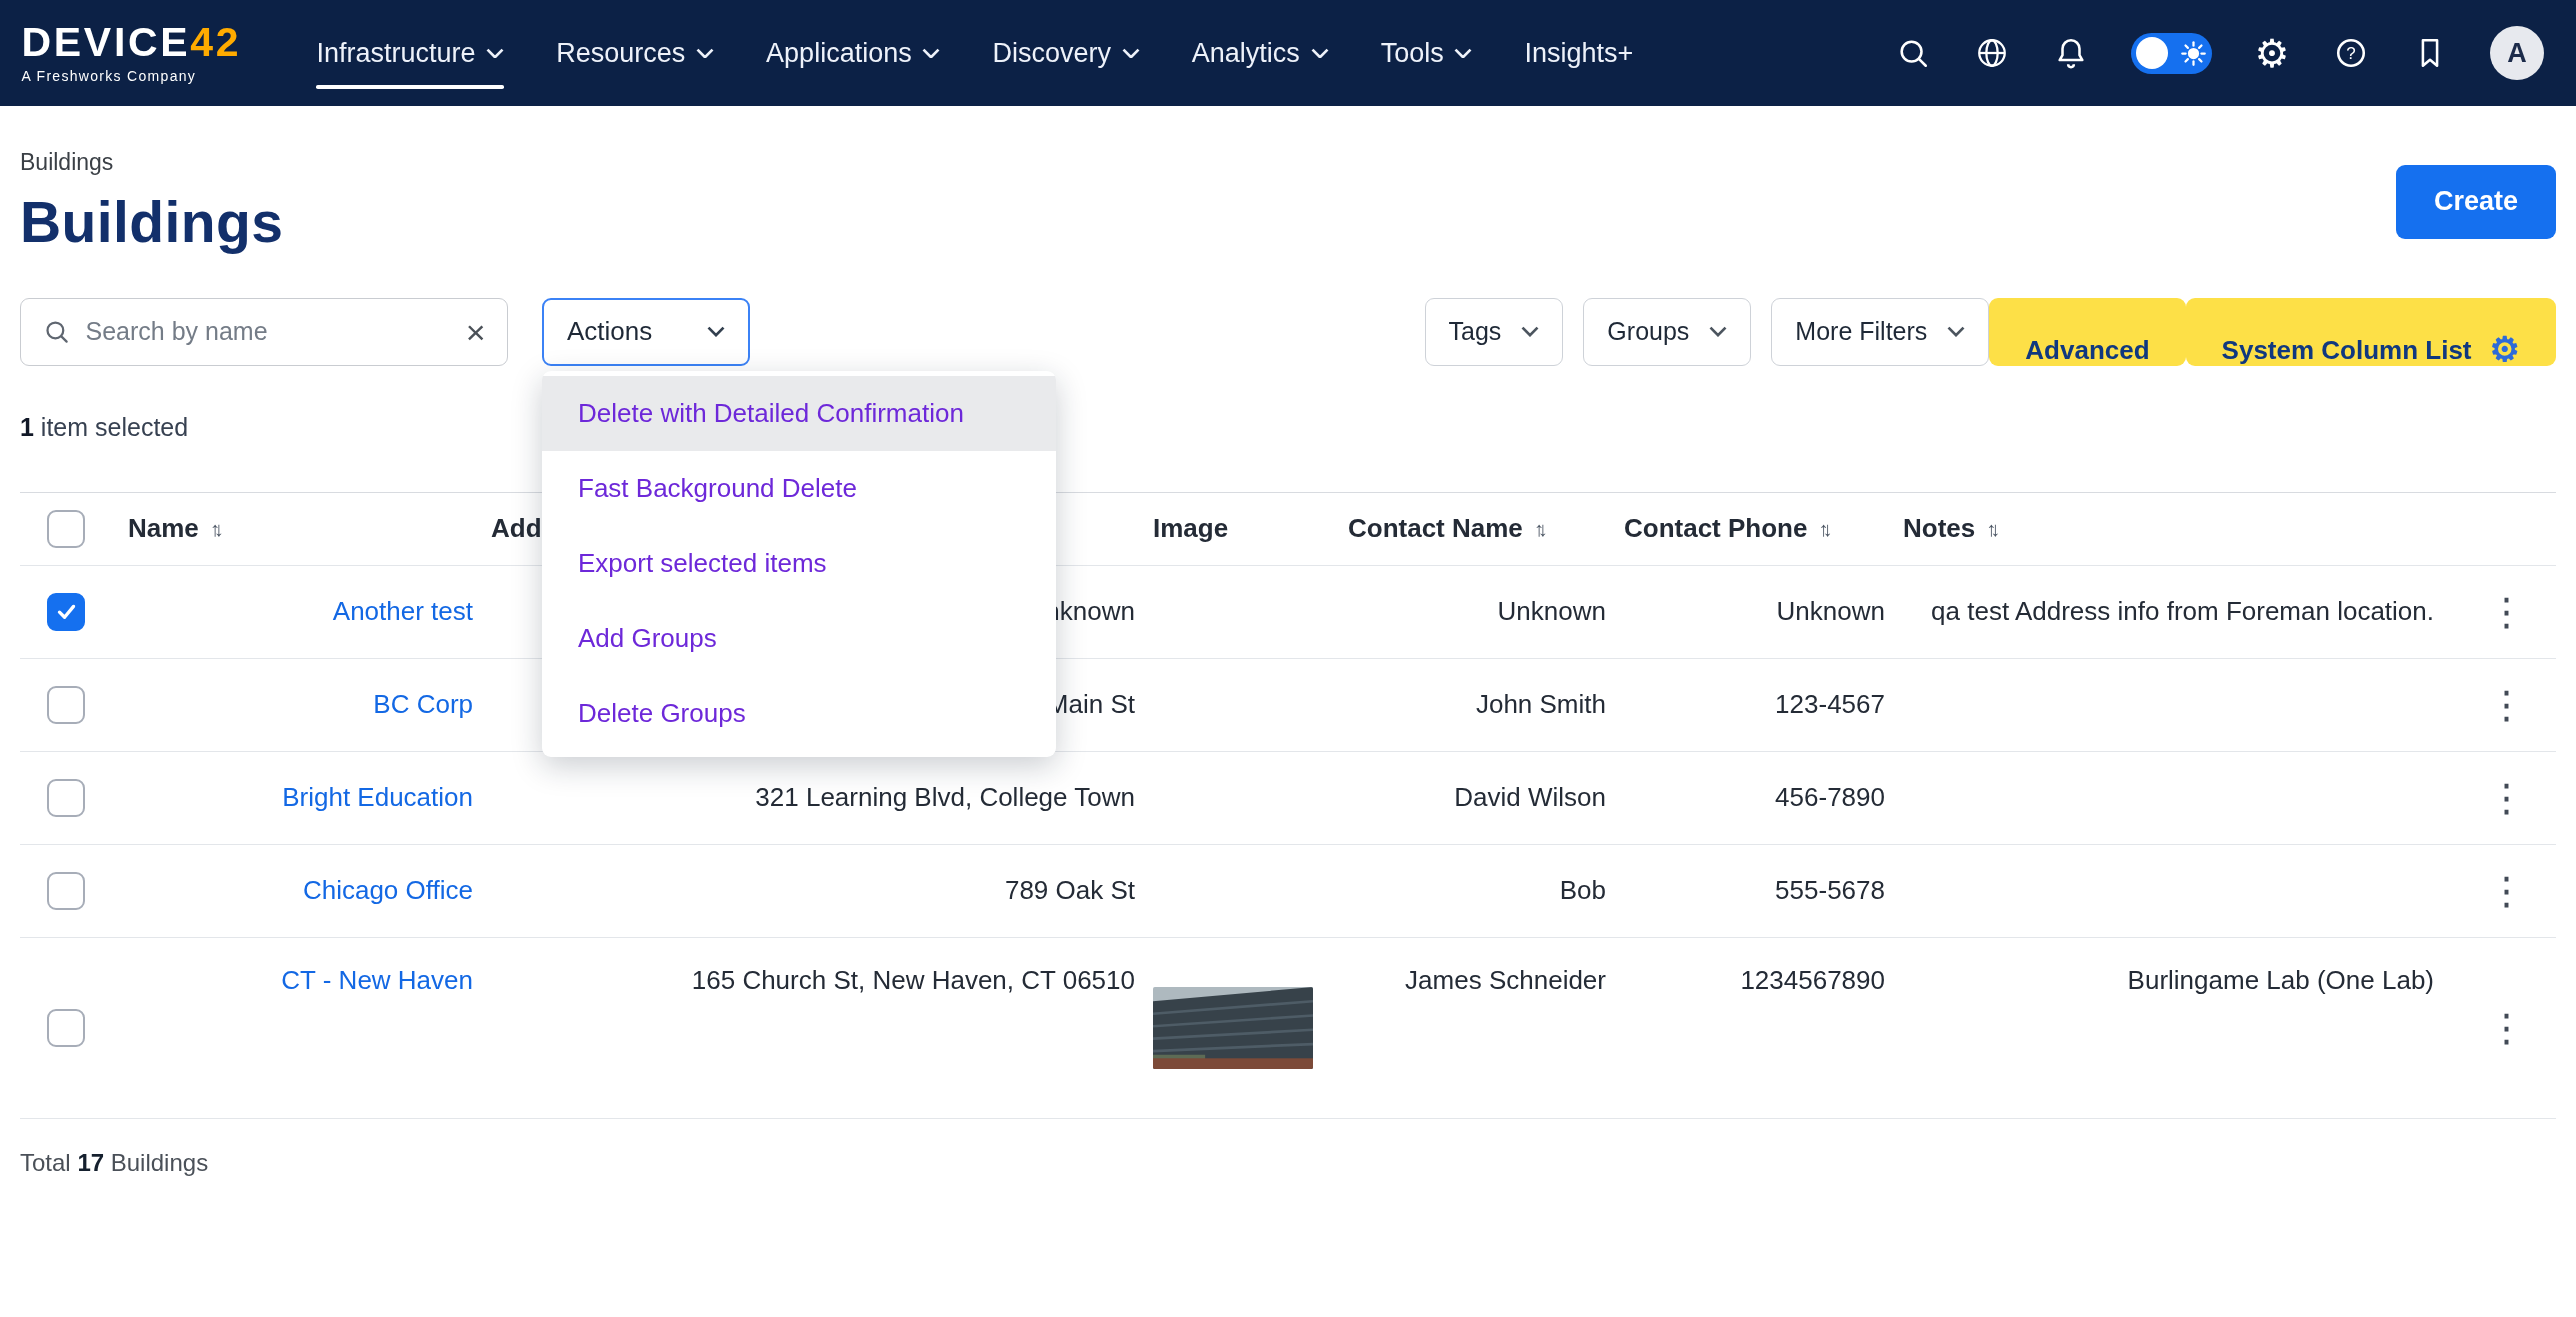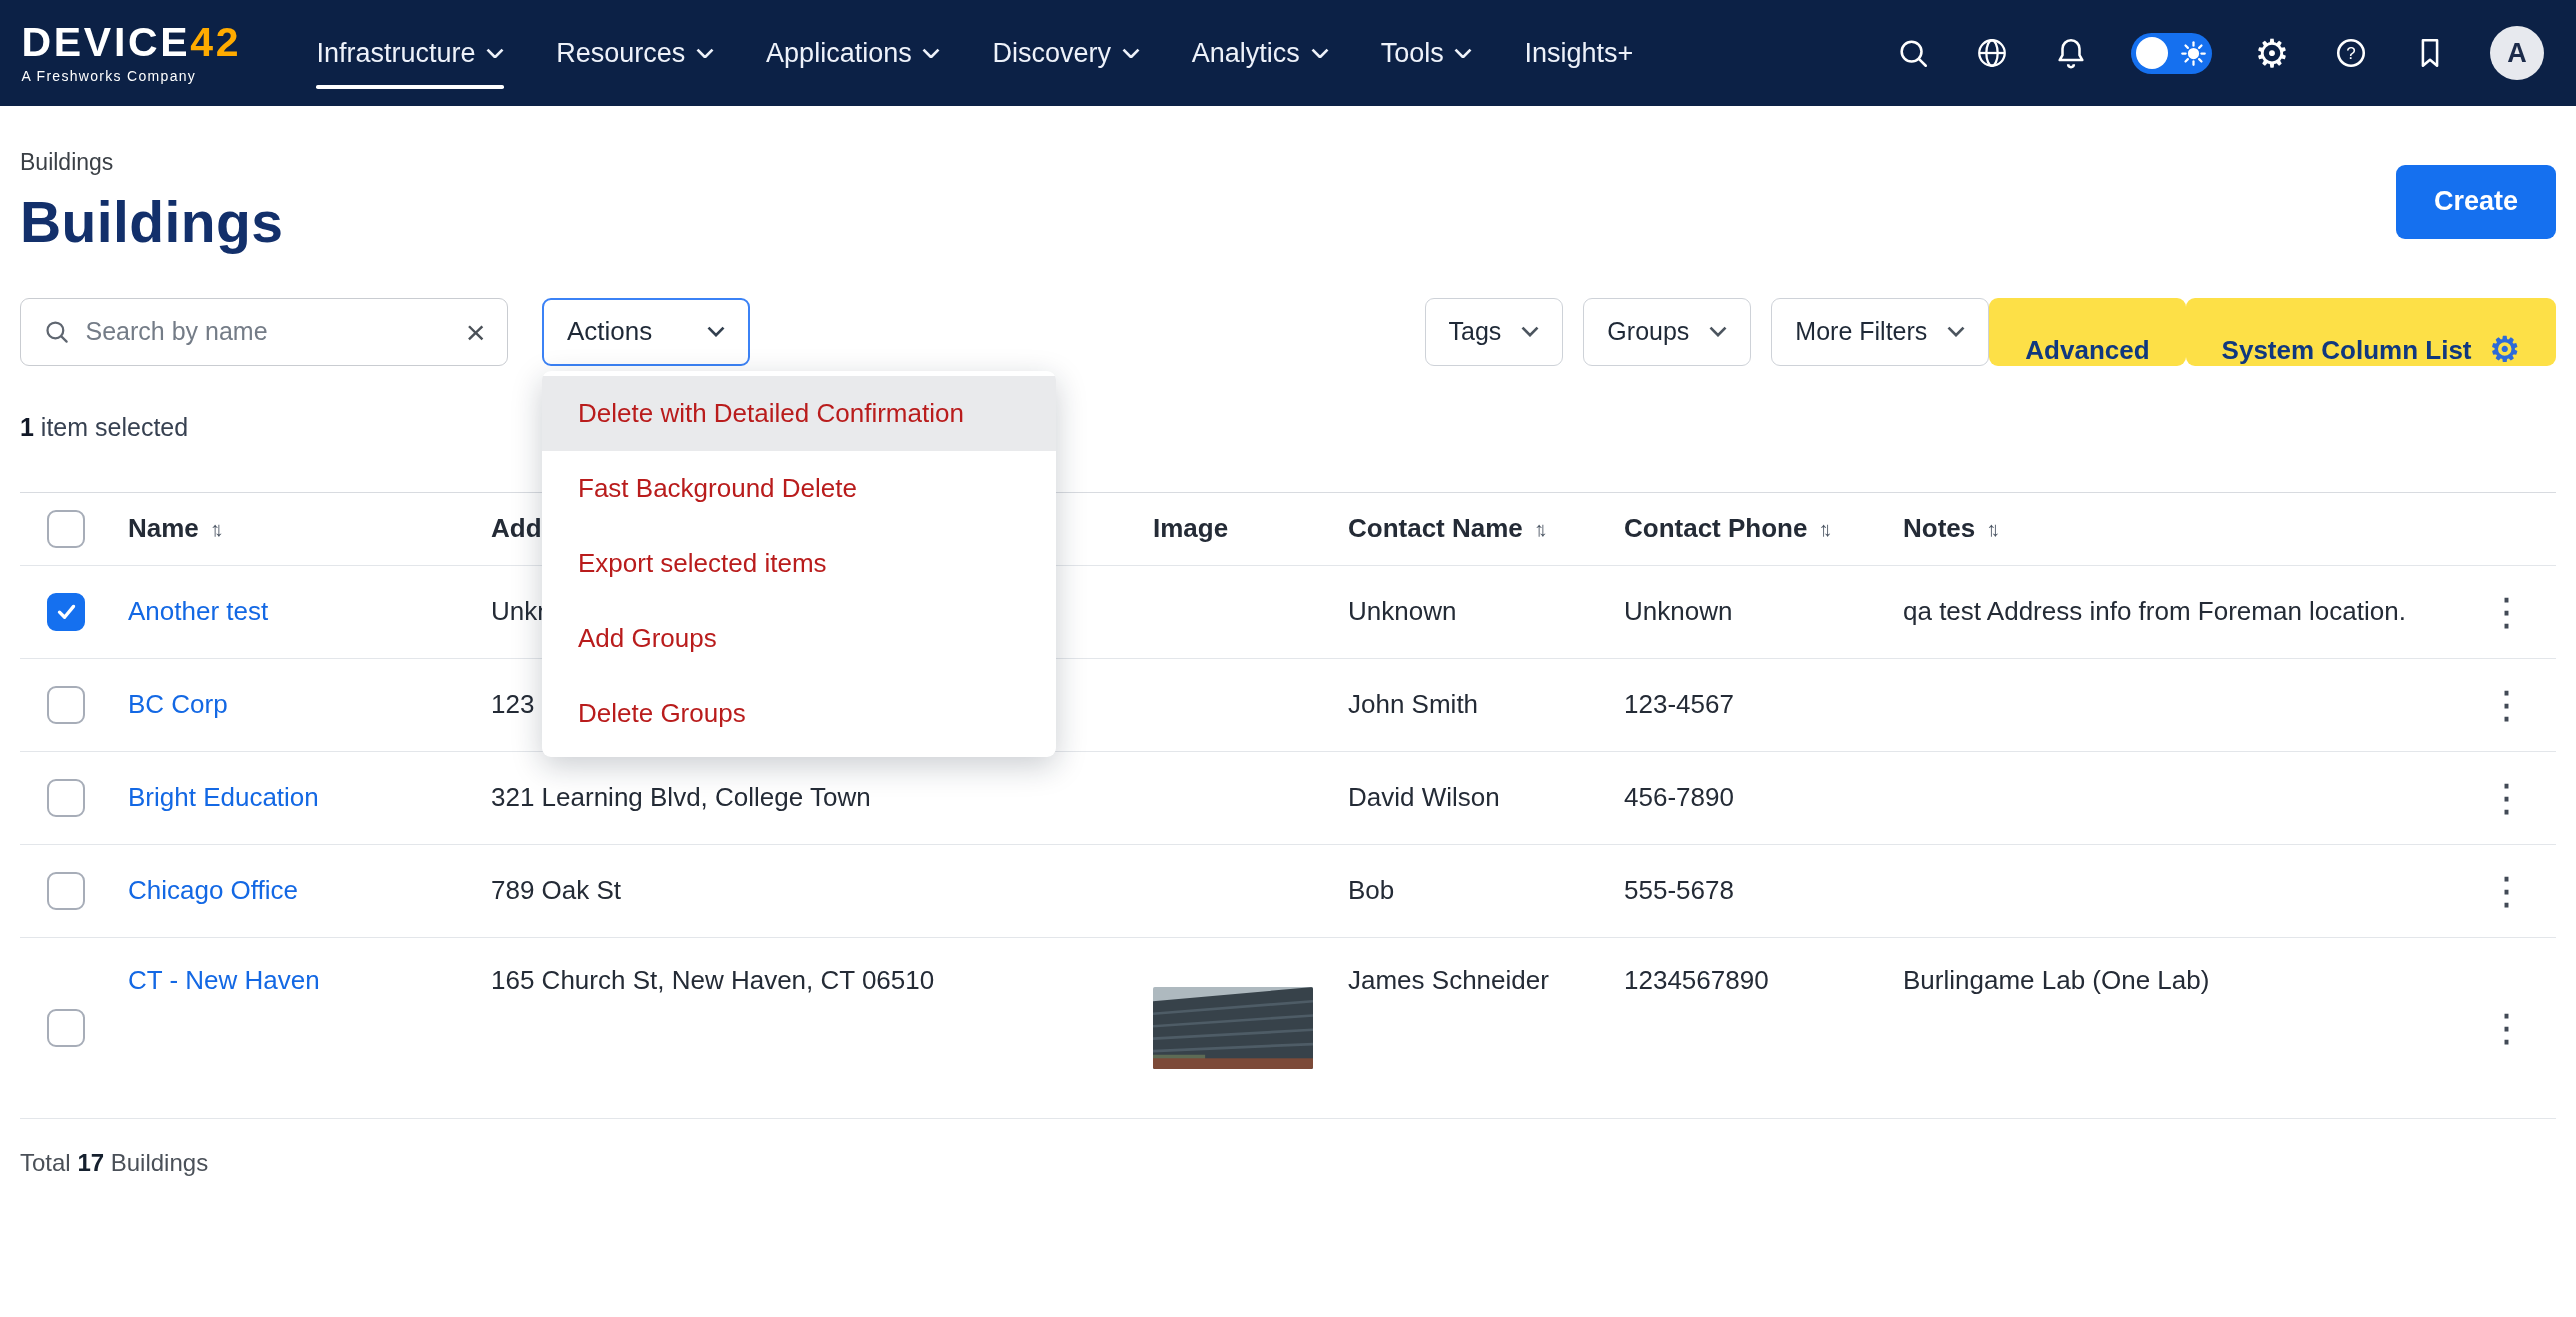--- a/index.html
+++ b/index.html
@@ -64,25 +64,25 @@
   .soft-btn .gear-glyph { color:#2e6bd8; font-size:34px; }
 
   .selection-line { margin-top:47px; font-size:25px; color:#374151; }
   .selection-line b { color:#111827; }
 
   
   .menu { position:absolute; left:0; top:calc(100% + 5.4px); width:514px; background:#ffffff;
     border-radius:9px; box-shadow:0 9px 30.5px rgba(20,30,50,0.22); padding:5.4px 0;
     z-index:100; overflow:hidden; }
   .menu-item { height:75px; display:flex; align-items:center; padding:12px 36px; font-size:26px;
-    color:#b91c1c; cursor:pointer; white-space:nowrap; }
+    color:#6d28d9; cursor:pointer; white-space:nowrap; }
   .menu-item.hover { background:#e9eaec; }
 
   
-  .table { margin-top:50px; border-top:0.9px solid #d8dbe0; }
+  .table { margin-top:50px; border-top:0.9px solid #d8dbe0;text-align:right; }
   .trow { display:grid; grid-template-columns:108px 363px 662px 195px 276px 279px 549px 1fr;
     align-items:center; border-bottom:0.9px solid #e3e6ea; min-height:93px; }
   .trow.thead { min-height:73px; font-weight:700; color:#16243d; font-size:26px; }
   .trow.tall { min-height:181px; }
   .cell { font-size:26px; color:#242b36; padding-right:18px; }
   .hcell { display:flex; align-items:center; gap:10.8px; cursor:pointer; }
   .sort { font-size:20.6px; color:#4b5563; letter-spacing:-6.3px; padding-right:6.3px; }
   .cb-cell { padding-left:27px; }
   .cb { width:38px; height:38px; border:2.2px solid #a7adb8; border-radius:9px; background:#fff;
     cursor:pointer; display:flex; align-items:center; justify-content:center; }

